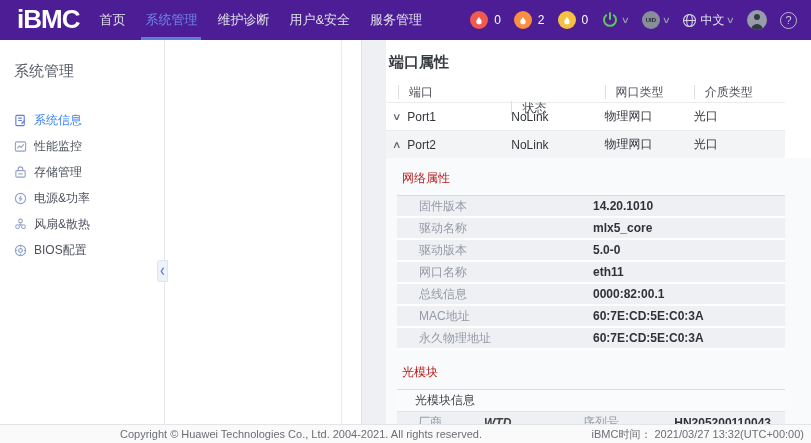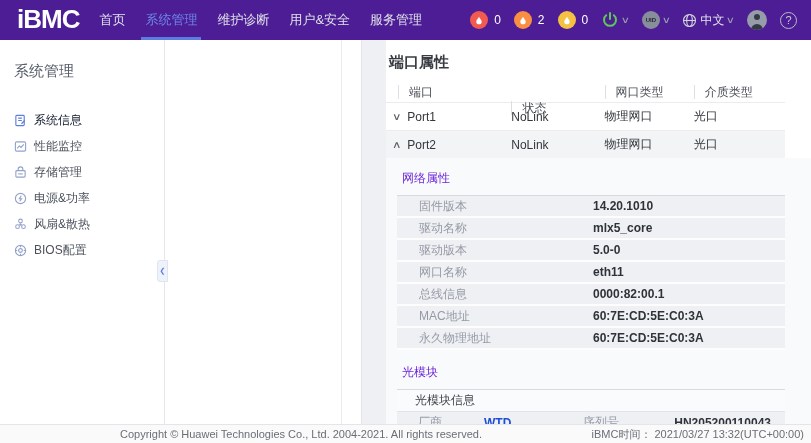--- a/index.html
+++ b/index.html
@@ -40,21 +40,21 @@
   .avatar .bust { position:absolute; bottom:-2px; left:4px; width:12px; height:8px; border-radius:6px 6px 0 0; background:#343947; }
   .help-circle { width:17px; height:17px; border-radius:50%; border:1px solid #b9bdc6; color:#c9ccd4; font-size:11px; display:flex; align-items:center; justify-content:center; cursor:pointer; }
 
   
   .sidebar {
     position:absolute; top:40px; left:0; bottom:19px; width:165px;
     background:#fff; border-right:1px solid #e4e6e9; padding:22px 0 0 14px;
   }
   .sidebar-title { font-size:15px; color:#575d68; margin-bottom:26px; }
   .side-item { display:flex; align-items:center; gap:7px; height:26px; font-size:12px; color:#4c515c; cursor:pointer; }
-  .side-item.active { color:#0f172a; }
+  .side-item.active { color:#3b82f6; }
   .side-item svg { flex:0 0 auto; }
   .collapse-tab {
     position:absolute; top:260px; left:157px; width:11px; height:22px;
     background:#eef2fb; border:1px solid #dfe4f2; border-radius:3px 0 0 3px;
     display:flex; align-items:center; justify-content:center;
     font-size:7px; color:#5e7ce0; cursor:pointer; z-index:5;
   }
   .mid-panel {
     position:absolute; top:40px; left:165px; bottom:19px; width:197px;
     background:#fff; border-right:1px solid #e2e4e8;
@@ -80,33 +80,33 @@
   .pt-row { display:flex; height:28px; align-items:center; font-size:12px; color:#33363c; border-top:1px solid #ececef; cursor:pointer; }
   .pt-row.expanded { background:#f3f4f6; }
   .row-chev { width:22px; text-align:center; font-size:10px; color:#5c6068; transform:scaleX(1.3); }
   .rc1 { width:107px; }
   .rc2 { width:96px; }
   .rc3 { width:92px; }
   .rc4 { width:94px; }
 
   
   .expand-area { background:#f9fafb; padding-top:12px; height:100%; }
-  .section-label { font-size:12px; color:#6d28d9; margin:0 0 8px 16px; }
+  .section-label { font-size:12px; color:#b91c1c; margin:0 0 8px 16px; }
   .detail-table { margin-left:11px; width:388px; border-top:1px solid #d9dbe0; }
   .detail-row {
     display:flex; height:22px; align-items:center; background:#eff0f3;
     border-bottom:2px solid #fdfdfe; font-size:12px;
   }
   .detail-row .dlabel { width:196px; padding-left:22px; color:#959aa6; }
   .detail-row .dvalue { color:#2f3238; font-weight:bold; }
   .optical-table { margin-left:11px; width:388px; border-top:1px solid #d9dbe0; margin-top:2px; }
   .opt-head { height:22px; display:flex; align-items:center; background:#fafbfc; border-bottom:1px solid #e2e4e8; font-size:12px; color:#42454c; padding-left:18px; }
   .opt-row { display:flex; height:23px; align-items:center; background:#eff0f3; border-bottom:2px solid #fdfdfe; font-size:12px; }
   .oc1 { width:87px; padding-left:21px; color:#959aa6; }
-  .oc2 { width:99px; color:#1d4ed8; font-weight:bold; }
+  .oc2 { width:99px; color:#404040; font-weight:bold;font-style:italic; }
   .oc3 { width:88px; color:#959aa6; }
   .oc4 { flex:1; text-align:right; padding-right:14px; color:#2f3238; font-weight:bold; }
 
   
   .footer {
     position:absolute; left:0; right:0; bottom:0; height:19px;
     background:#fafafb; border-top:1px solid #e4e5e9;
     display:flex; align-items:center; font-size:11px; color:#6b6e76;
   }
   .footer .copy { margin-left:120px; }

